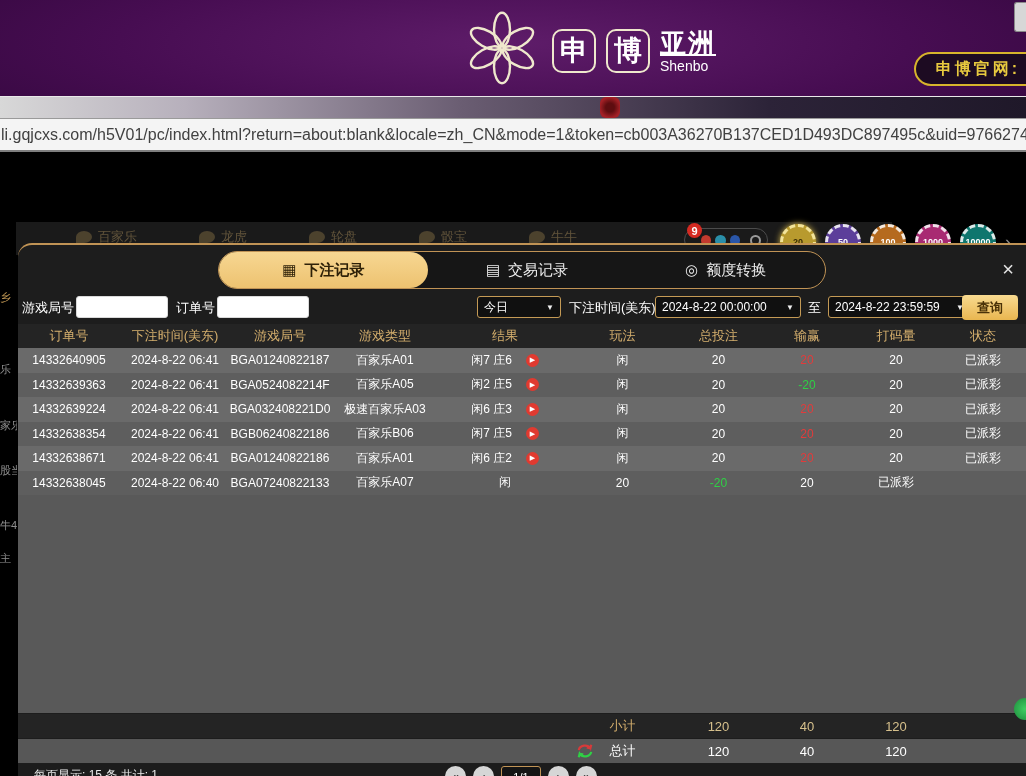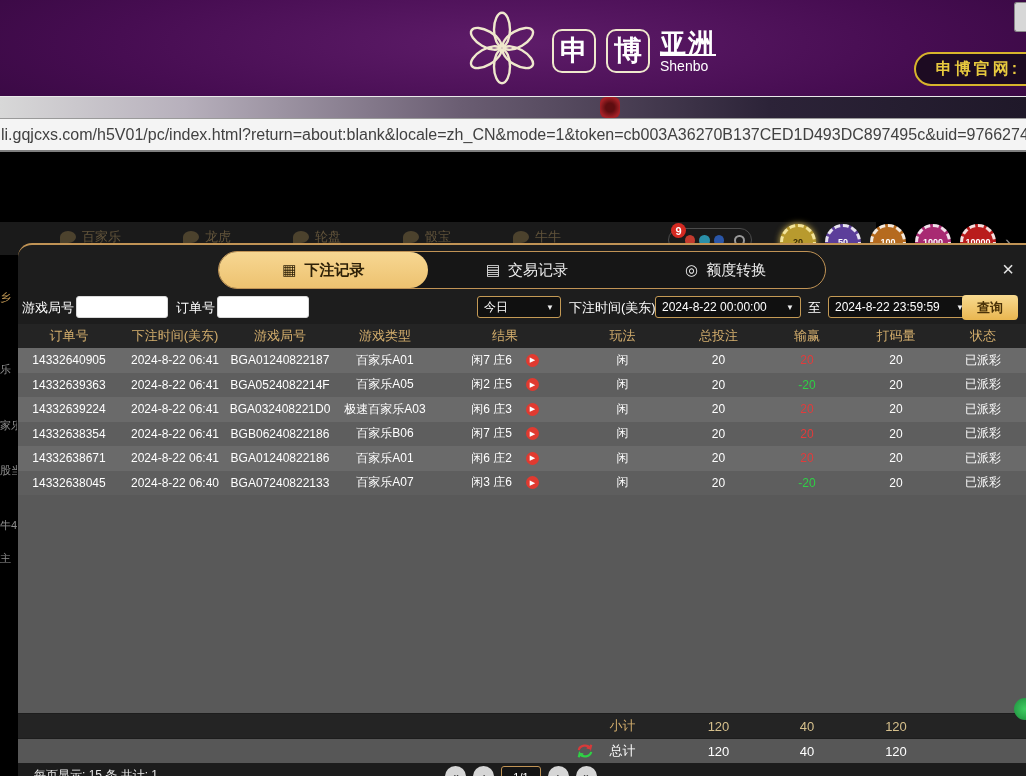--- a/index.html
+++ b/index.html
@@ -38,21 +38,21 @@
 
   
   .black-strip{position:absolute;left:0;top:152px;width:1026px;height:38px;background:#000;}
 
   
   .game-top{position:absolute;left:0;top:190px;width:1026px;height:32px;background:#121212;}
   .bg-logo{position:absolute;left:0px;top:8px;color:#c9c9c9;font-size:14px;font-weight:bold;letter-spacing:1px;}
   .game-icons{position:absolute;right:2px;top:4px;display:flex;gap:22px;align-items:center;}
   .help-circle{width:20px;height:20px;border-radius:50%;background:#dedede;color:#141414;
     font-size:14px;font-weight:bold;display:flex;align-items:center;justify-content:center;}
-  .game-nav{position:absolute;left:0;top:222px;width:876px;height:33px;background:#1a1a1a;}
+  .game-nav{position:absolute;left:16px;top:222px;width:876px;height:33px;background:#1a1a1a;}
   .nav-items{position:absolute;left:60px;top:6px;display:flex;gap:62px;opacity:.45;}
   .navitem{display:flex;align-items:center;gap:6px;color:#b59760;font-size:13px;white-space:nowrap;}
   .navicon{width:16px;height:12px;border-radius:50% 50% 50% 0;background:#8a7346;display:inline-block;}
   .badge-pill{position:absolute;left:668px;top:6px;width:84px;height:24px;border:1px solid #4c4c4c;
     border-radius:12px;display:flex;align-items:center;padding:0 6px;gap:4px;}
   .badge-9{position:absolute;left:2px;top:-6px;width:15px;height:15px;border-radius:50%;background:#d42a22;
     color:#fff;font-size:11px;font-weight:bold;display:flex;align-items:center;justify-content:center;}
   .dot{width:11px;height:11px;border-radius:50%;display:inline-block;}
   .magnifier{position:relative;width:11px;height:11px;border:2px solid #9a9a9a;border-radius:50%;margin-left:6px;}
   .magnifier::after{content:"";position:absolute;left:8px;top:9px;width:5px;height:2px;background:#9a9a9a;transform:rotate(45deg);}
@@ -189,21 +189,21 @@
       <span class="dot" style="background:#2a8fa8"></span>
       <span class="dot" style="background:#2a56a8"></span>
       <span class="magnifier"></span>
     </div>
   </div>
   <div class="chips-row">
       <div class="chip first" style="background: rgb(184, 154, 46);">20</div>
       <div class="chip" style="background: rgb(92, 62, 154);">50</div>
       <div class="chip" style="background: rgb(181, 106, 30);">100</div>
       <div class="chip" style="background: rgb(168, 42, 114); text-align: center;">1000</div>
-      <div class="chip" style="background: #b91c1c;">10000</div>
+      <div class="chip" style="background: #0f766e;">10000</div>
       <span class="chips-arrow">›</span>
     </div>
 
   <div>
     <span class="fragment gold" style="top:290px">乡</span>
     <span class="fragment" style="top:362px">乐</span>
     <span class="fragment" style="top:418px">家乐</span>
     <span class="fragment" style="top:463px">股当</span>
     <span class="fragment" style="top:518px">牛4</span>
     <span class="fragment" style="top:551px">主</span>
@@ -336,24 +336,20 @@
           <div class="cell">20</div>
           <div class="cell win">20</div>
           <div class="cell">20</div>
           <div class="cell">已派彩</div>
         </div>
         <div class="trow tgrid">
           <div class="cell">14332638045</div>
           <div class="cell">2024-8-22 06:40</div>
           <div class="cell">BGA07240822133</div>
           <div class="cell">百家乐A07</div>
-          <div class="cell result">
-            <span>闲3 庄6</span>
-            <span class="playbtn">▶</span>
-          </div>
           <div class="cell">闲</div>
           <div class="cell">20</div>
           <div class="cell lose">-20</div>
           <div class="cell">20</div>
           <div class="cell">已派彩</div>
         </div>
       </div>
 
     <div class="tempty"></div>
 

